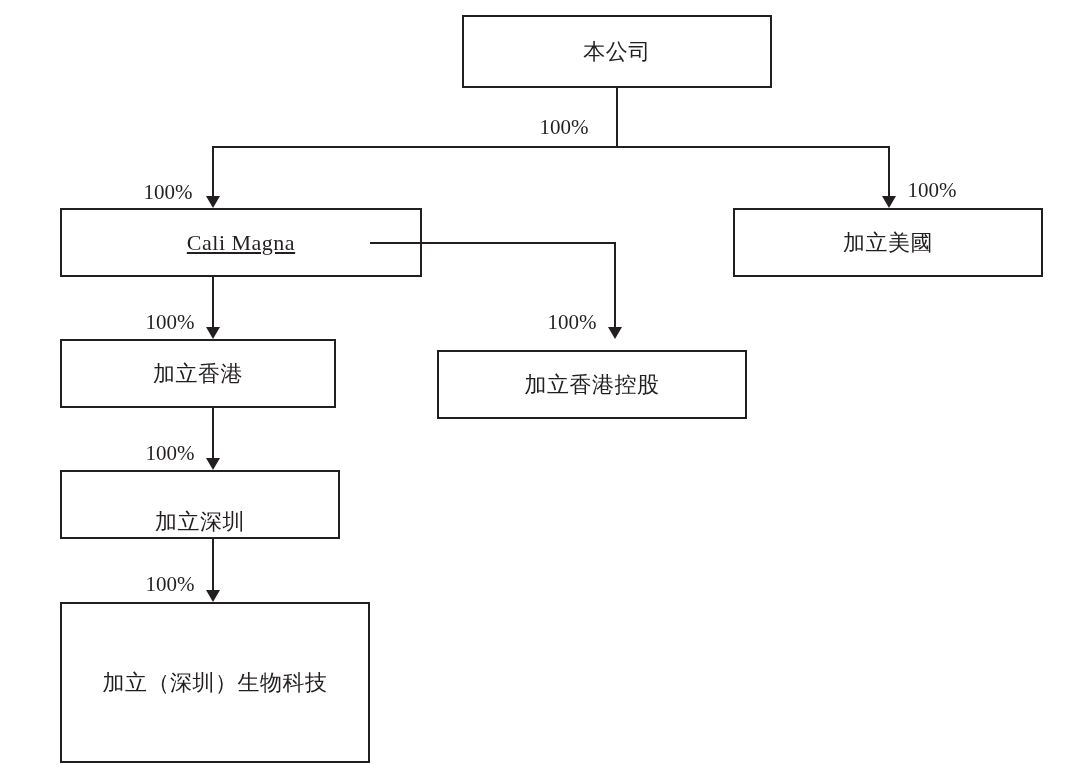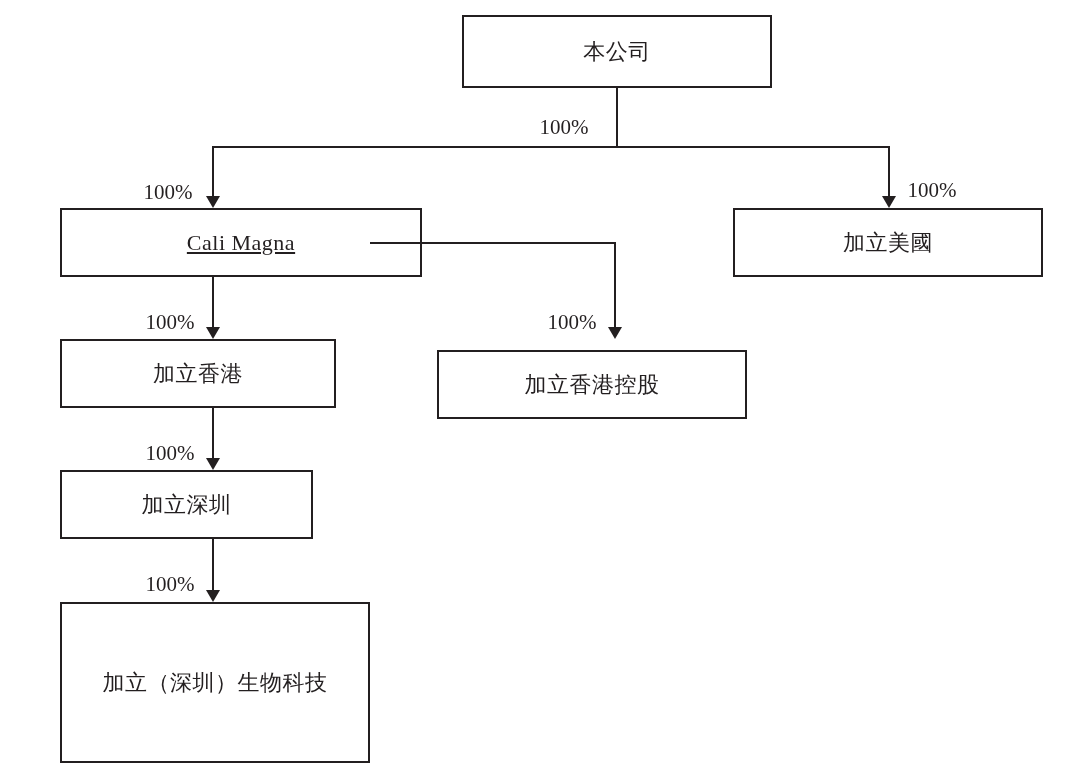--- a/index.html
+++ b/index.html
@@ -42,21 +42,21 @@
     color: #231f20;
     margin-top: 13px;
   }
 
   
   #b1 { left: 462px; top: 15px;  width: 310px; height: 73px; }
   #b2 { left: 60px;  top: 208px; width: 362px; height: 69px; text-decoration: underline; }
   #b3 { left: 733px; top: 208px; width: 310px; height: 69px; font-family: Liberation Mono, monospace; }
   #b4 { left: 437px; top: 350px; width: 310px; height: 69px; }
   #b5 { left: 60px;  top: 339px; width: 276px; height: 69px; }
-  #b6 { left: 60px;  top: 470px; width: 253px; height: 69px; }
+  #b6 { left: 60px;  top: 470px; width: 280px; height: 69px; align-items: flex-end; }
   #b7 { left: 60px;  top: 602px; width: 310px; height: 161px; }
 
   
   #l1 { left: 616px; top: 88px;  width: 2px;   height: 60px; }  
   #l2 { left: 212px; top: 146px; width: 678px; height: 2px;  }  
   #l3 { left: 212px; top: 146px; width: 2px;   height: 52px; }  
   #l4 { left: 888px; top: 146px; width: 2px;   height: 52px; }  
   #l5 { left: 212px; top: 277px; width: 2px;   height: 52px; }  
   #l6 { left: 370px; top: 242px; width: 246px; height: 2px;  }  
   #l7 { left: 614px; top: 242px; width: 2px;   height: 87px; }  

